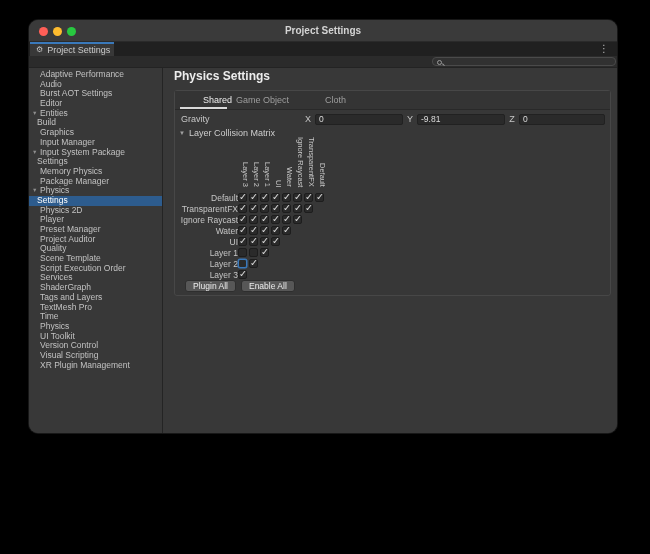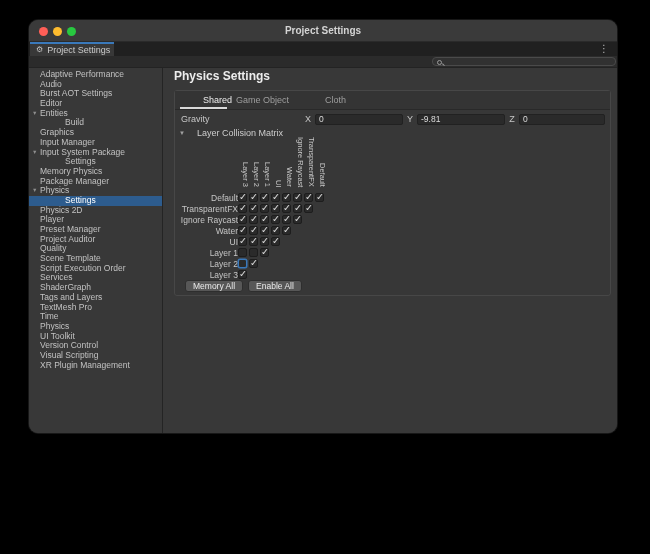--- a/index.html
+++ b/index.html
@@ -39,21 +39,21 @@
   .mag::after{content:"";position:absolute;left:3.5px;top:3.5px;width:2.5px;height:1px;background:#9a9a9a;transform:rotate(45deg);}
   .search input{
     position:absolute;left:10px;top:0;right:2px;height:7px;background:transparent;border:none;outline:none;
     color:#ddd;font-size:8px;font-family:inherit;padding:0;
   }
   
   .content{position:absolute;left:0;top:48px;right:0;bottom:0;display:flex;}
   .sidebar{width:133px;background:#383838;border-right:1px solid #242424;box-sizing:content-box;padding-top:2px;overflow:hidden;}
   .side-item{position:relative;height:9.7px;line-height:9.8px;font-size:8.5px;color:#c2c2c2;white-space:nowrap;cursor:default;}
   .side-item.lvl1{padding-left:11px;}
-  .side-item.lvl2{padding-left:36px;}
+  .side-item.lvl2{padding-left:8px;}
   .side-item.selected{background:var(--sel);color:#ffffff;}
   .fold{position:absolute;left:3px;top:0;font-size:5.5px;color:#8f8f8f;line-height:9.8px;}
   .main{position:relative;flex:1;background:#383838;}
   .page-title{position:absolute;left:11px;top:1px;font-size:12px;font-weight:bold;color:#ededed;}
   
   .frame{position:absolute;left:11px;top:22px;width:437px;height:206px;border:1px solid #474747;border-radius:3px;box-sizing:border-box;background:#373737;}
   .tabstrip{position:absolute;left:0;top:0;right:0;height:18px;background:#343434;border-bottom:1px solid #292929;display:flex;}
   .stab{width:57px;height:18px;line-height:18px;text-align:right;font-size:9px;color:#9e9e9e;position:relative;cursor:default;}
   .stab.active{color:#ececec;}
   .stab.active::after{content:"";position:absolute;left:5px;right:5px;bottom:0;height:2px;background:#d9d9d9;}
@@ -61,21 +61,21 @@
   .gravity-row{position:absolute;left:0;top:22px;right:0;height:12px;}
   .g-label{position:absolute;left:6px;top:0;height:12px;line-height:12px;font-size:9px;color:#c6c6c6;}
   .gravity-group{position:absolute;top:0;height:12px;display:flex;align-items:center;gap:4px;}
   .g-x{left:130px;width:98px;}
   .g-y{left:232px;width:98px;}
   .g-z{left:334px;width:96px;}
   .axis-label{font-size:9px;color:#c6c6c6;width:6px;text-align:center;}
   .field{flex:1;height:11px;background:#2a2a2a;border:1px solid #212121;border-radius:2px;box-sizing:border-box;
     font-size:8.5px;color:#dcdcdc;line-height:9px;padding:0 3px;}
   
-  .foldout-row{position:absolute;left:4px;top:36px;height:12px;display:flex;align-items:center;gap:12px;}
+  .foldout-row{position:absolute;left:4px;top:36px;height:12px;display:flex;align-items:center;gap:4px;}
   .foldout-arrow{font-size:6px;color:#a0a0a0;}
   .foldout-label{font-size:9px;color:#cdcdcd;}
   
   .colheads{position:absolute;left:65px;top:46px;display:flex;}
   .colhead{width:11px;height:50px;display:flex;flex-direction:column;justify-content:flex-end;align-items:center;}
   .colhead-text{writing-mode:vertical-rl;font-size:7.5px;color:#c8c8c8;white-space:nowrap;line-height:11px;}
   .mrows{position:absolute;left:0;top:101px;}
   .mrow{display:flex;align-items:center;height:11px;}
   .mrow-label{width:63px;text-align:right;font-size:8.5px;color:#c6c6c6;white-space:nowrap;}
   .mrow .mcell:first-of-type{margin-left:3px;}
@@ -331,19 +331,19 @@
               </div>
             </div>
             <div class="mrow">
               <div class="mrow-label">Layer 3</div>
               <div class="mcell checked">
                 <span class="check">✓</span>
               </div>
             </div>
           </div>
         <div class="mbtns">
-            <button class="mbtn">Memory All</button>
+            <button class="mbtn">Plugin All</button>
             <button class="mbtn">Enable All</button>
           </div>
       </div>
     </div>
   </div>
 </div>
 
 </body></html>

